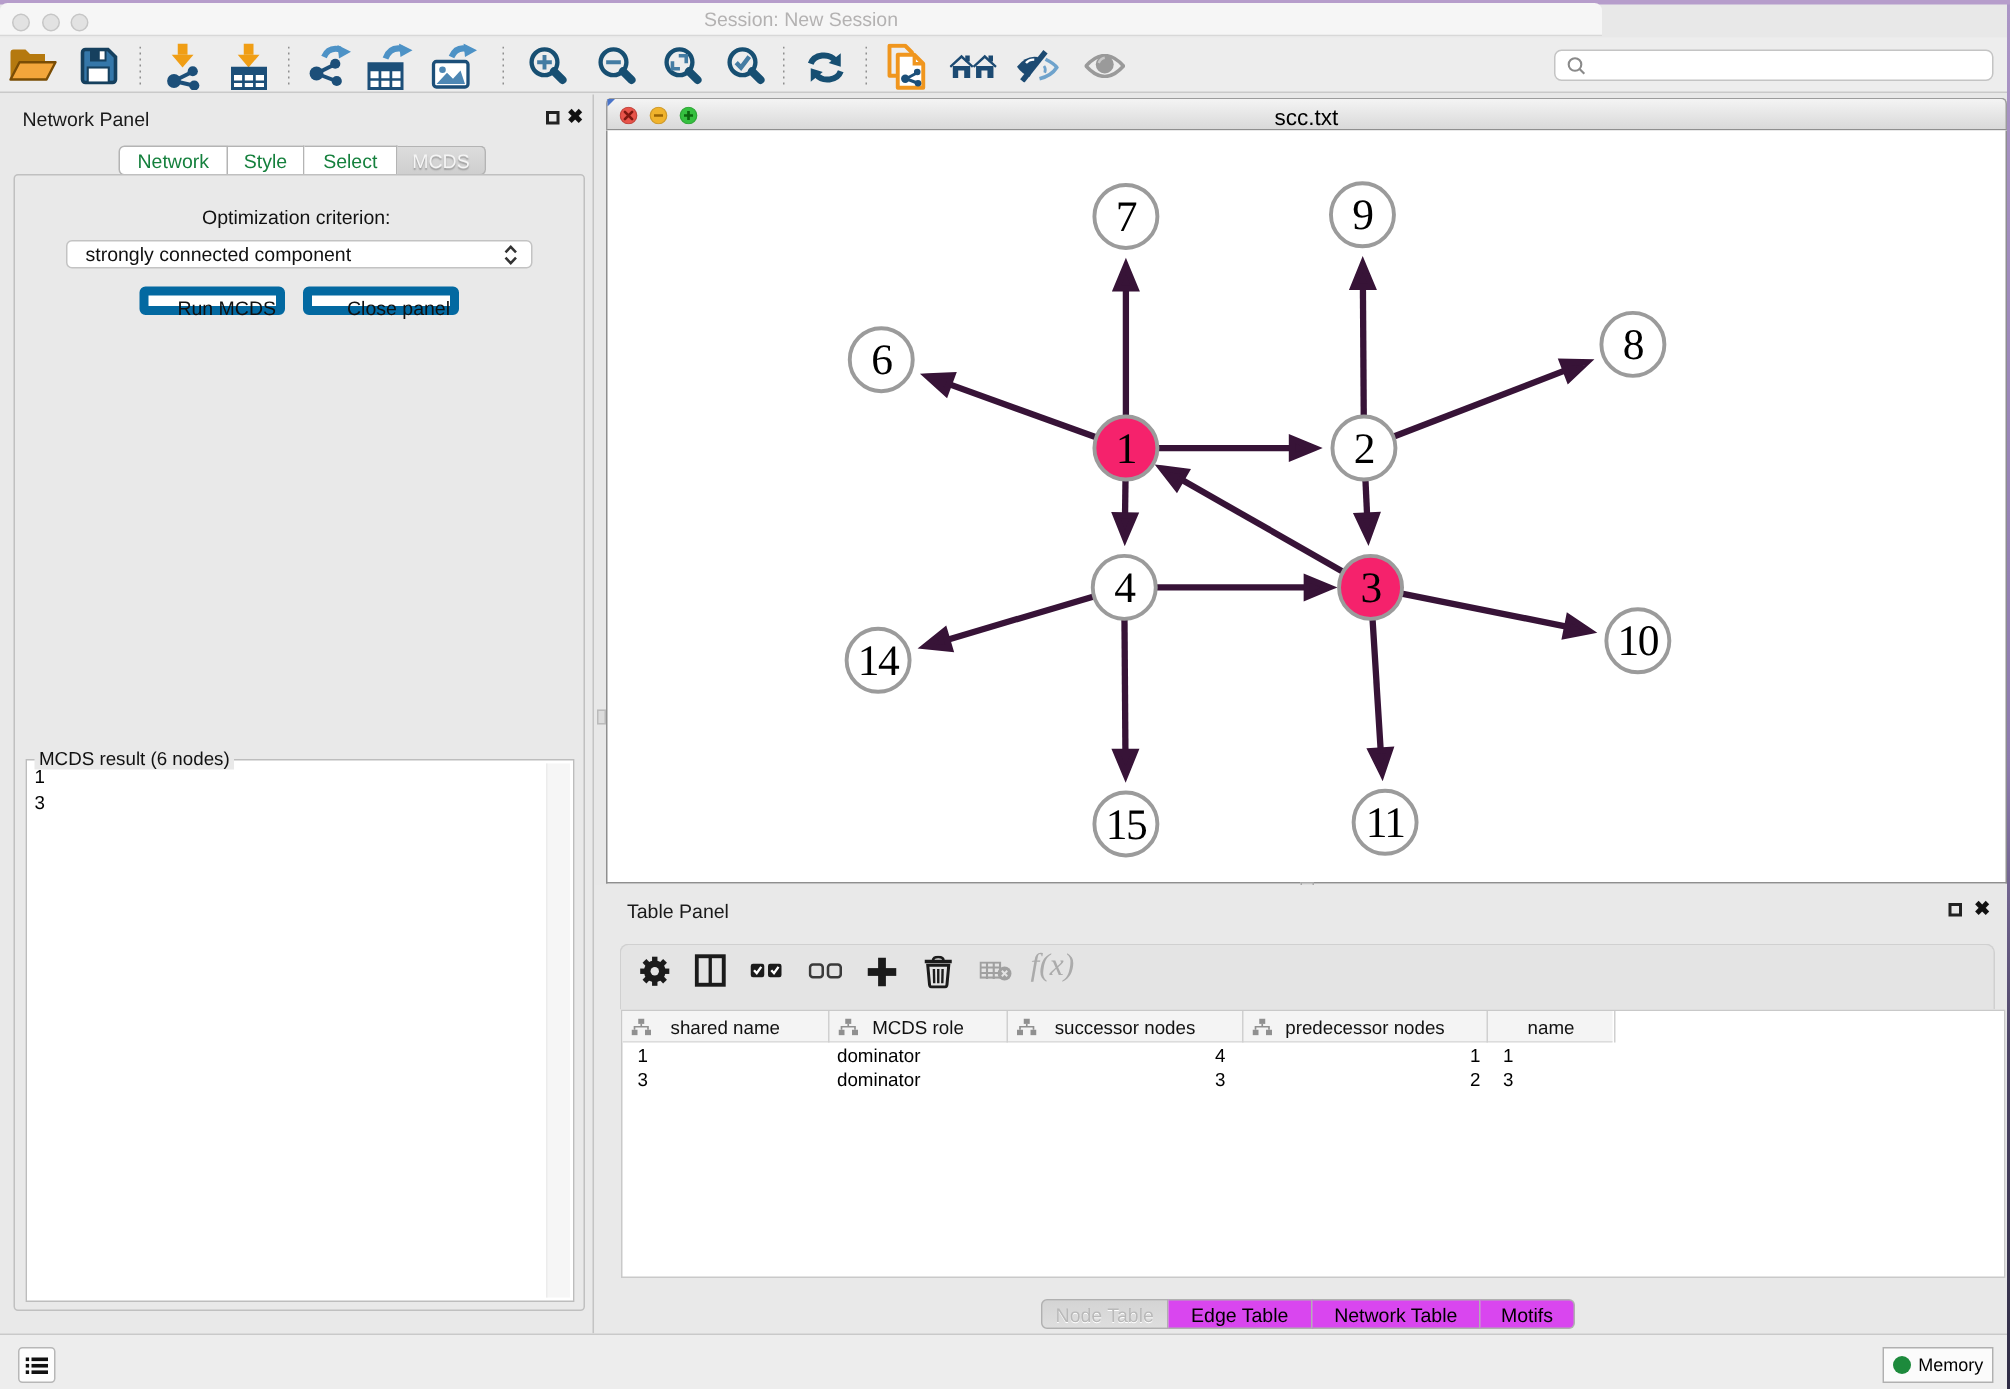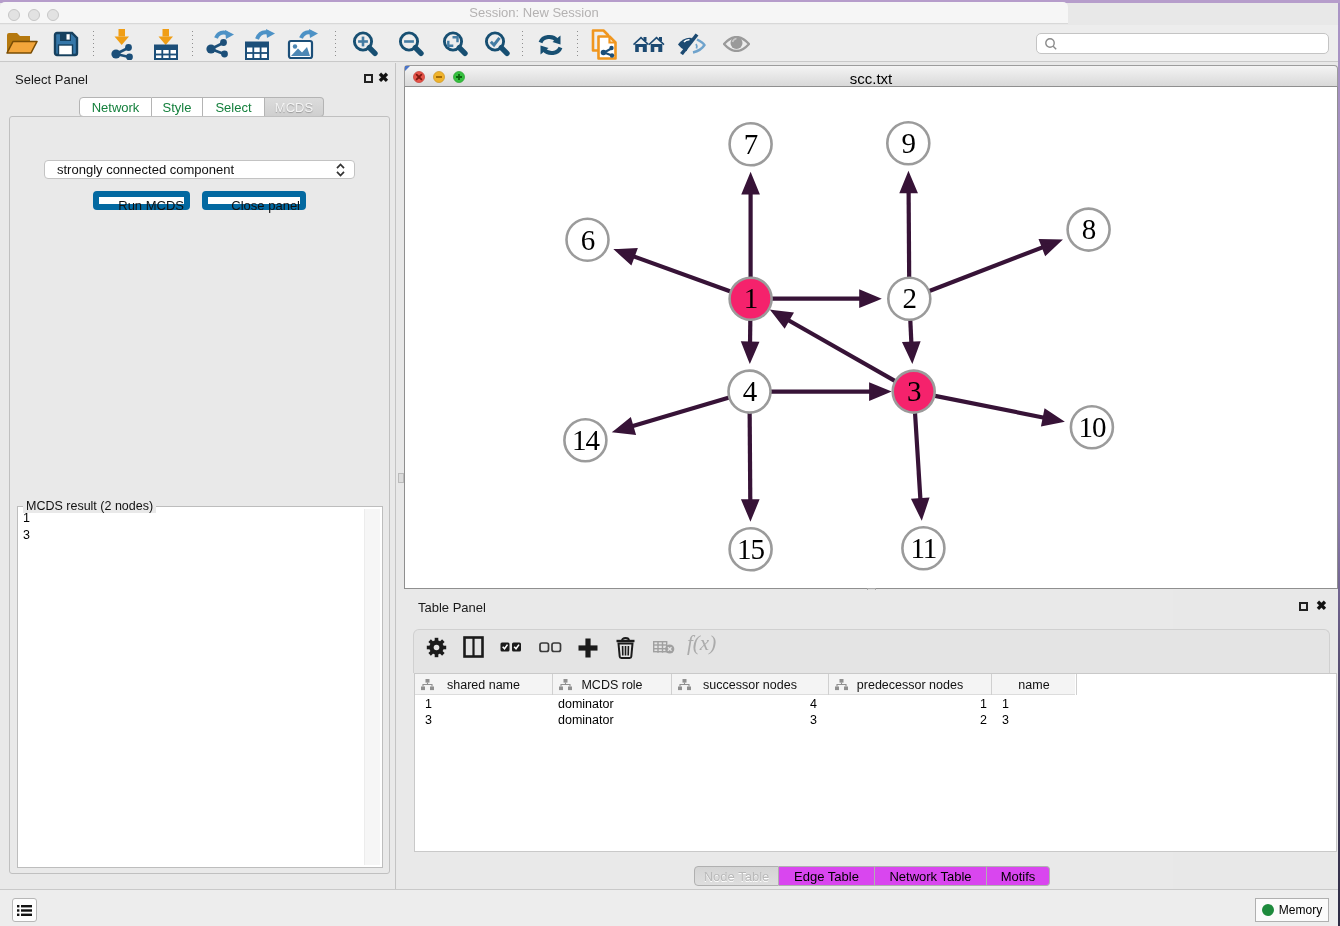--- a/index.html
+++ b/index.html
@@ -207,44 +207,45 @@
   <div class="sep" style="left:522px"></div>
   <div class="sep" style="left:577px"></div>
   <div id="search">
       <svg width="16" height="16" style="position:absolute;left:6px;top:2px" viewBox="0 0 16 16">
         <circle cx="7" cy="7" r="4.2" fill="none" stroke="#8a8a8a" stroke-width="1.4"></circle>
         <line x1="10.2" y1="10.2" x2="13.2" y2="13.2" stroke="#8a8a8a" stroke-width="1.4"></line>
       </svg>
     </div>
 </div>
 <div class="abs" id="cpanel">
-  <div id="cphead">Select Panel</div>
+  <div id="cphead">Network Panel</div>
   <div class="floatbox" style="left:364px;top:11px"></div>
   <div class="closex" style="left:378px;top:7px">✖</div>
   <div id="tabs">
     <div class="tab first" style="width:73px">Network</div>
       <div class="tab" style="width:51px">Style</div>
       <div class="tab" style="width:62px">Select</div>
       <div class="tab sel" style="width:59px">MCDS</div>
   </div>
   <div id="cpcontent"></div>
+  <div id="optlabel">Optimization criterion:</div>
   <div id="combo">strongly connected component
     <svg width="11" height="14" style="position:absolute;right:8px;top:2px" viewBox="0 0 11 14">
         <path d="M2 5.2 L5.5 1.5 L9 5.2" fill="none" stroke="#333" stroke-width="1.7"></path>
         <path d="M2 8.8 L5.5 12.5 L9 8.8" fill="none" stroke="#333" stroke-width="1.7"></path>
       </svg>
   </div>
   <div class="btn" style="left:93px;top:128px;width:97px">Run MCDS</div>
   <div class="btn" style="left:202px;top:128px;width:104px">Close panel</div>
   <div id="fieldset">
     <div id="fsbox">
         <div id="fsscroll"></div>
         <div id="fsvals">1<br>3</div>
       </div>
-    <div id="fslegend">MCDS result (2 nodes)</div>
+    <div id="fslegend">MCDS result (6 nodes)</div>
   </div>
 </div>
 <div class="abs" id="cpgrip"></div>
 <div class="abs" id="nettitle">
     <div style="position:absolute;left:0;top:0;width:0;height:0;border-top:5px solid #4a74c9;border-right:5px solid transparent"></div>
   <svg style="position:absolute;left:8px;top:5px" width="62" height="12" viewBox="0 0 62 12">
     <circle cx="6" cy="6" r="5.5" fill="#e8544a" stroke="#c4443c" stroke-width="0.8"></circle>
     <path d="M3.6 3.6 L8.4 8.4 M8.4 3.6 L3.6 8.4" stroke="#7e1810" stroke-width="1.8" stroke-linecap="round"></path>
     <circle cx="26" cy="6" r="5.5" fill="#f0b32c" stroke="#cf9a28" stroke-width="0.8"></circle>
     <line x1="3" y1="6" x2="9" y2="6" stroke="#9a6404" stroke-width="1.8" transform="translate(20 0)"></line>

